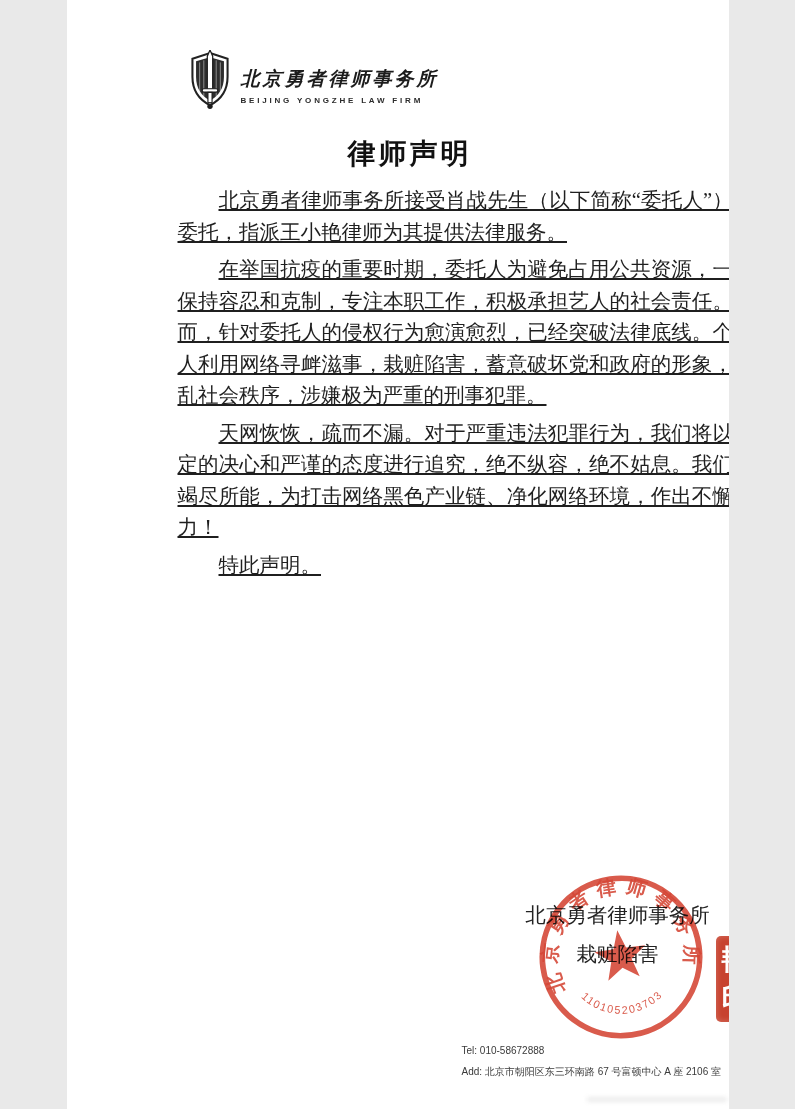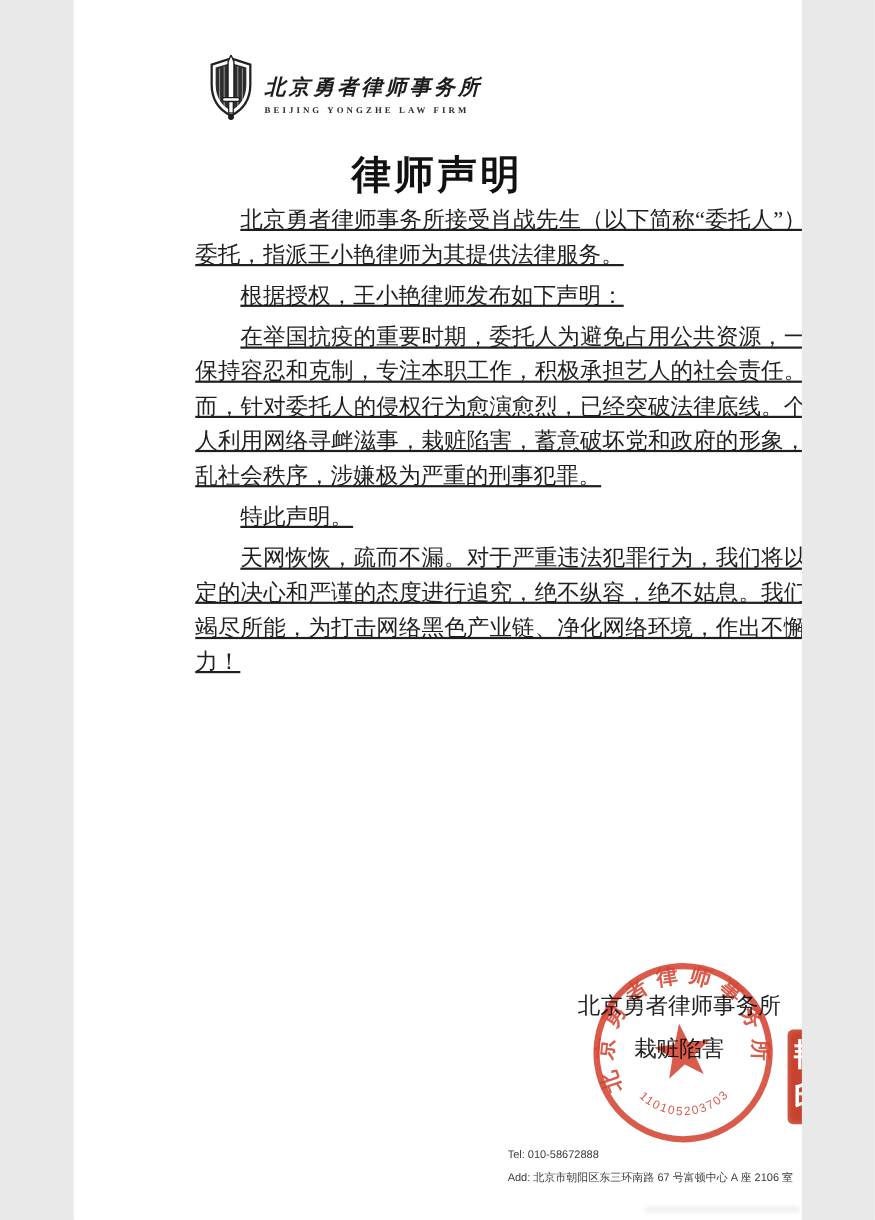--- a/index.html
+++ b/index.html
@@ -11,29 +11,29 @@
 
   
   .logo { position:absolute; left:119px; top:50px; display:flex; gap:7px; }
   .logo svg { display:block; }
   .logo-text { padding-top:16px; }
   .logo-cn {
     font-size:19px; font-weight:bold; font-style:italic; letter-spacing:3px;
     color:#1c1c1c; white-space:nowrap;
   }
   .logo-en {
-    margin-top:4px; font-family:Liberation Serif, serif;
+    margin-top:4px; font-family:Liberation Sans, sans-serif;
     font-size:8px; font-weight:bold; letter-spacing:2.8px; color:#2b2b2b;
     white-space:nowrap;
   }
 
   
   .doc-title {
-    position:absolute; top:135px; left:0; width:100%;
-    text-align:center; font-size:36px; font-weight:bold;
+    position:absolute; top:135px; left:12px; width:100%;
+    text-align:center; font-size:28px; font-weight:bold;
     letter-spacing:3px; color:#111;
   }
 
   
   .body-text {
     position:absolute; left:111px; top:185px; width:576px;
     font-size:20.5px; line-height:31.5px; text-align:justify; color:#1f1f1f;
   }
   .body-text p { margin:0 0 6px 0; text-indent:2em;text-decoration:underline; }
 
@@ -108,29 +108,28 @@
       <div class="logo-en">BEIJING YONGZHE LAW FIRM</div>
     </span>
   </div>
 
   <div class="doc-title">律师声明</div>
 
   <div class="body-text">
 
       <p>北京勇者律师事务所接受肖战先生（以下简称“委托人”）的委托，指派王小艳律师为其提供法律服务。</p>
 
-      <p>根据授权，王小艳律师发布如下声明：</p>
 
 
       <p>在举国抗疫的重要时期，委托人为避免占用公共资源，一直保持容忍和克制，专注本职工作，积极承担艺人的社会责任。然而，针对委托人的侵权行为愈演愈烈，已经突破法律底线。个别人利用网络寻衅滋事，栽赃陷害，蓄意破坏党和政府的形象，扰乱社会秩序，涉嫌极为严重的刑事犯罪。</p>
 
 
+      <p>天网恢恢，疏而不漏。对于严重违法犯罪行为，我们将以坚定的决心和严谨的态度进行追究，绝不纵容，绝不姑息。我们将竭尽所能，为打击网络黑色产业链、净化网络环境，作出不懈努力！</p>
+
       <p>特此声明。</p>
-
-      <p>天网恢恢，疏而不漏。对于严重违法犯罪行为，我们将以坚定的决心和严谨的态度进行追究，绝不纵容，绝不姑息。我们将竭尽所能，为打击网络黑色产业链、净化网络环境，作出不懈努力！</p>
     </div>
 
   <div class="signature">
     <div class="sig-line">北京勇者律师事务所</div>
     <div class="sig-line">栽赃陷害</div>
   </div>
 
   <div class="round-seal">
     <svg width="176" height="176" viewBox="0 0 170 170">
       <defs>

